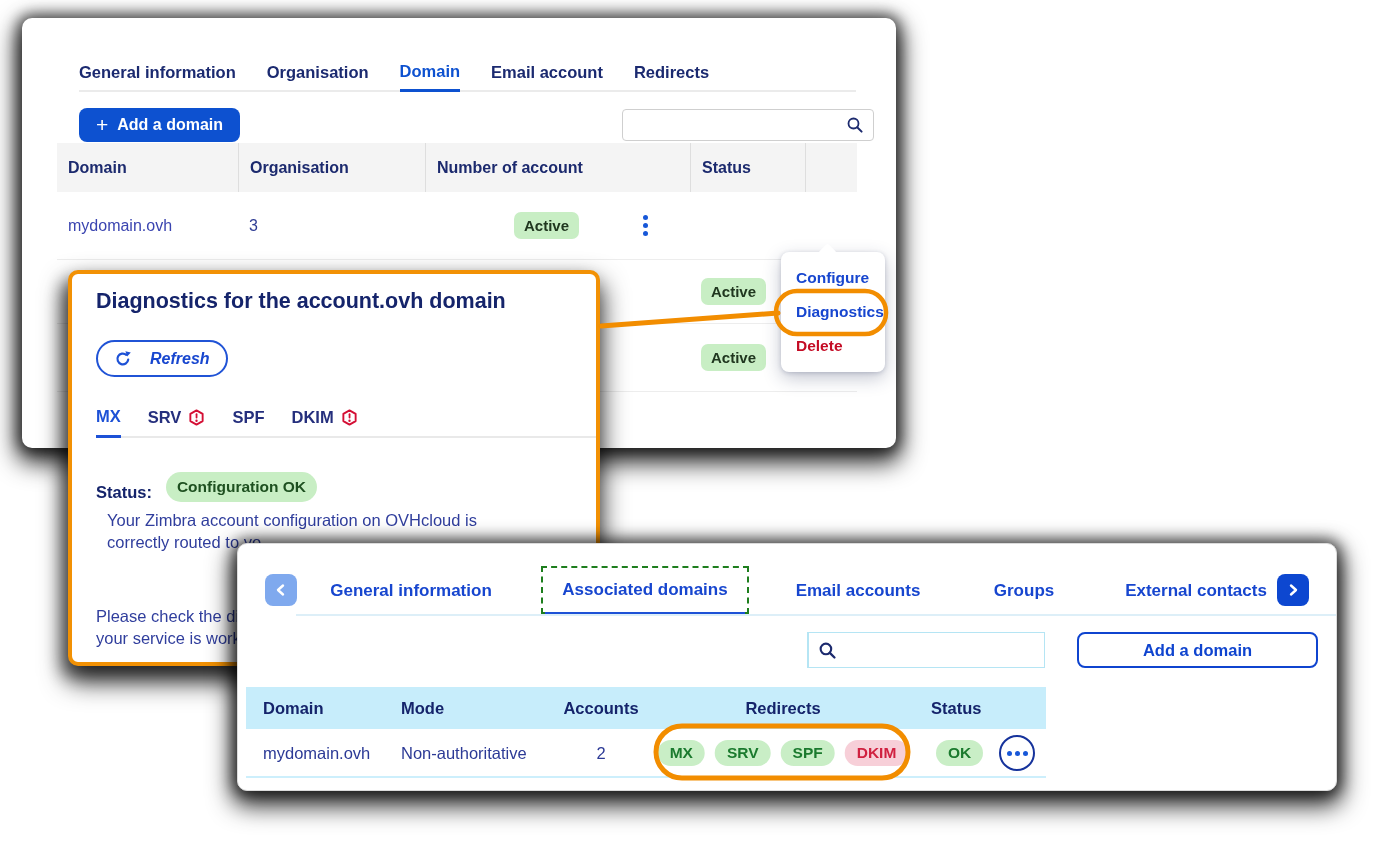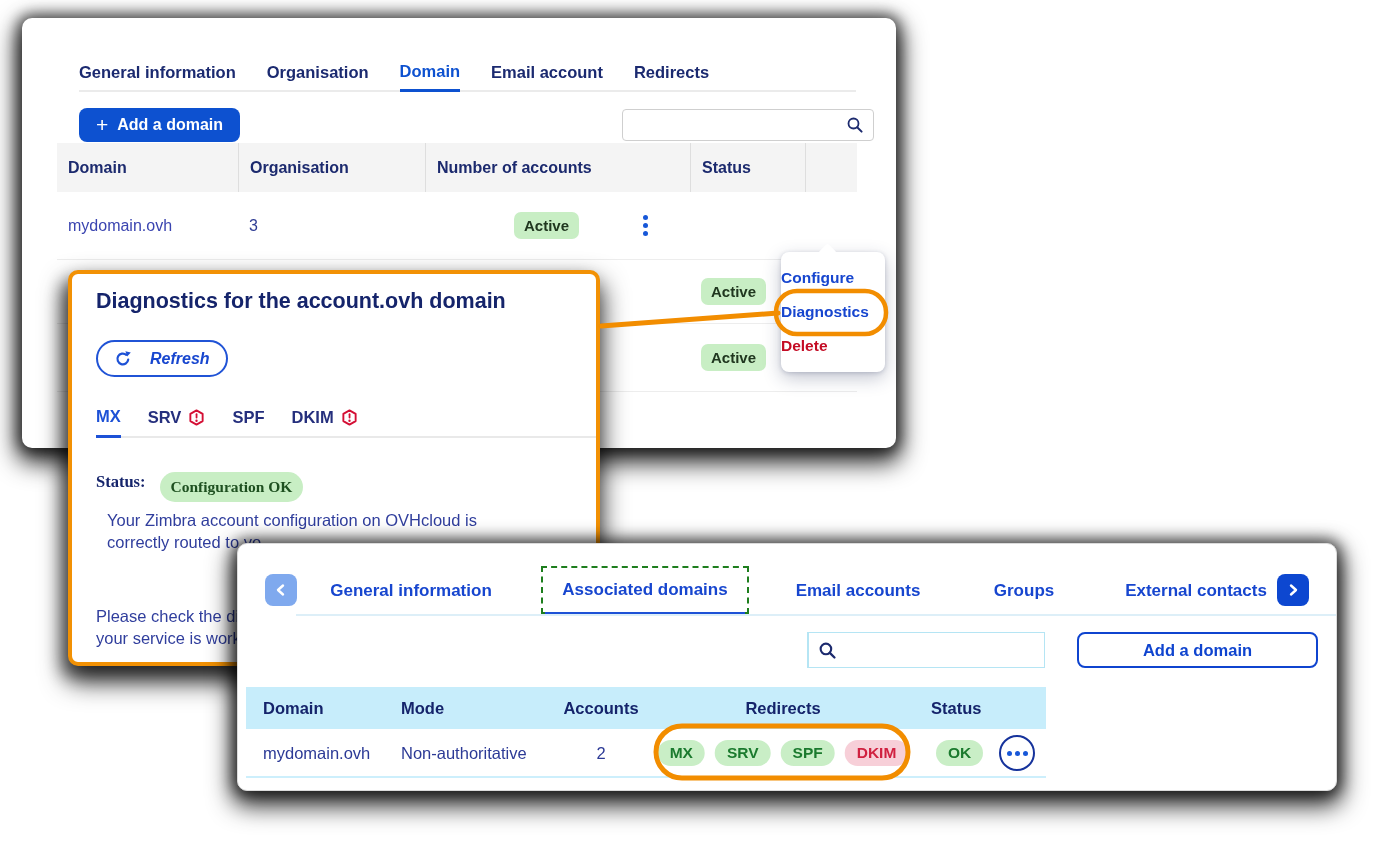--- a/index.html
+++ b/index.html
@@ -30,31 +30,31 @@
   .domain-link { color: #3a44b0; font-size: 16px; cursor: pointer; }
   .badge-team { background: #bfe9f8; color: #15246b; border-radius: 6px; padding: 6px 12px; font-size: 15px; font-weight: 600; }
   .acc-val { color: #2e3c94; font-size: 16px; }
   .badge-active { background: #c8eec4; color: #20371f; border-radius: 7px; padding: 5px 10px; font-size: 15px; font-weight: 600; }
   .kebab { display: flex; flex-direction: column; gap: 3px; align-items: center; margin-left: 14px; cursor: pointer; }
   .kebab i { width: 5px; height: 5px; border-radius: 50%; background: #1757d8; }
 
   
   .row-menu { position: absolute; left: 781px; top: 252px; width: 104px; z-index: 6; background: #fff; border-radius: 8px; padding: 9px 0; box-shadow: 0 6px 18px rgba(40,50,90,.28), 0 1px 4px rgba(40,50,90,.2); }
   .row-menu::before { content: ""; position: absolute; top: -6px; left: 40px; width: 13px; height: 13px; background: #fff; transform: rotate(45deg); border-radius: 2px; }
-  .menu-item { height: 34px; display: flex; align-items: center; font-size: 15.5px; font-weight: 700; color: #1746cf; cursor: pointer; position: relative; }
+  .menu-item { height: 34px; display: flex; align-items: center; padding-left: 15px; font-size: 15.5px; font-weight: 700; color: #1746cf; cursor: pointer; position: relative; }
   .menu-item.danger { color: #c40b24; }
 
   
   .diag { left: 68px; top: 270px; width: 532px; height: 396px; border: 4px solid #f29104; z-index: 5; box-shadow: 0 14px 26px 2px rgba(0,0,0,0.78), -6px 10px 16px rgba(0,0,0,0.45); }
   .dg-title { position: absolute; left: 24px; top: 15px; font-size: 21.5px; font-weight: 700; color: #15246b; }
   .btn-refresh { position: absolute; left: 24px; top: 66px; height: 37px; display: flex; align-items: center; gap: 18px; padding: 0 16px; border: 2px solid #2053d6; border-radius: 19px; background: #fff; color: #1746cf; font-weight: 700; font-size: 16px; font-family: inherit; cursor: pointer; font-style: italic; }
   .dg-tabs { position: absolute; left: 24px; top: 133px; width: calc(100% - 24px); display: flex; gap: 27px; border-bottom: 2px solid #e9e9e9; align-items: flex-end; }
   .dg-tab { display: flex; gap: 7px; align-items: center; padding-bottom: 10px; font-size: 16.5px; font-weight: 700; color: #252f7d; line-height: 18px; cursor: pointer; }
   .dg-tab.active { color: #1d51d6; border-bottom: 3px solid #1d51d6; margin-bottom: -2px; }
-  .dg-status { position: absolute; left: 24px; top: 198px; display: flex; align-items: flex-start; gap: 14px; font-family: Liberation Serif, serif; }
+  .dg-status { position: absolute; left: 24px; top: 198px; display: flex; align-items: flex-end; gap: 14px; }
   .dg-status-label { font-size: 16.5px; font-weight: 700; color: #15246b; }
   .badge-confok { background: #c8eec4; color: #1e5020; border-radius: 15px; padding: 6px 11px; font-size: 15.5px; font-weight: 600; }
   .dg-p { position: absolute; left: 24px; color: #303e9d; font-size: 16.5px; }
   .dg-p div { line-height: 22px; white-space: nowrap; }
   .dg-p1 { top: 235px; margin-left: 11px; } .dg-p2 { top: 331px; }
 
   
   .card3 { left: 237px; top: 543px; width: 1100px; height: 248px; z-index: 8; border: 1px solid #dcdcdc; }
   .nav-sq { position: absolute; width: 32px; height: 32px; border-radius: 8px; display: flex; align-items: center; justify-content: center; border: none; cursor: pointer; }
   .nav-left { left: 27px; top: 30px; background: #7fa9ee; }
@@ -109,21 +109,21 @@
         <svg width="18" height="18" viewBox="0 0 18 18">
             <circle cx="7.5" cy="7.5" r="5" fill="none" stroke="#1c2a6e" stroke-width="1.8"></circle>
             <line x1="11.2" y1="11.2" x2="15.6" y2="15.6" stroke="#1c2a6e" stroke-width="2" stroke-linecap="round"></line>
           </svg>
       </span>
     </div>
 
     <div class="t1-head">
       <div class="hc w1">Domain</div>
       <div class="hc w2">Organisation</div>
-      <div class="hc w3">Number of accounts</div>
+      <div class="hc w3">Number of account</div>
       <div class="hc w4">Status</div>
       <div class="hc w5"></div>
     </div>
 
     <div class="t1-row row-1">
       <div class="tc w1">
           <span class="domain-link">mydomain.ovh</span>
         </div>
       <div class="tc w3">
           <span class="acc-val">3</span>

